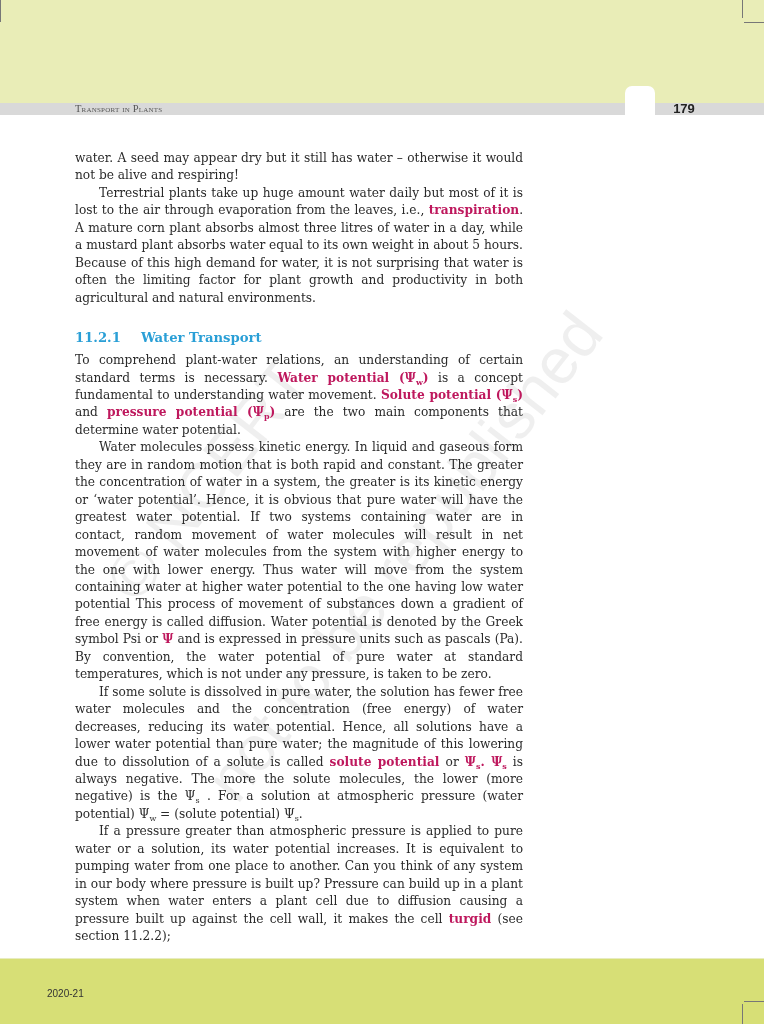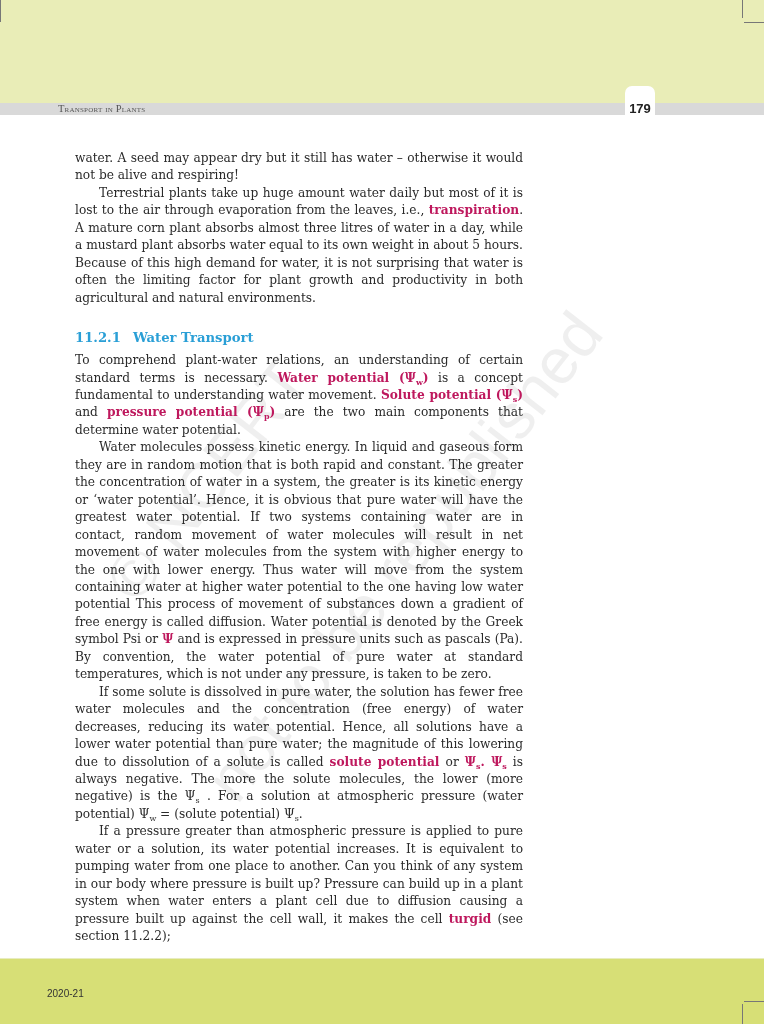--- a/index.html
+++ b/index.html
@@ -11,49 +11,49 @@
     }
     .top-band {
       position: absolute; left: 0; top: 0; width: 764px; height: 103px;
       background: #e9edb7;
     }
     .header-bar {
       position: absolute; left: 0; top: 103px; width: 764px; height: 12px;
       background: #d9d9d9;
     }
     .running-head {
-      position: absolute; left: 58px; top: 103px;
+      position: absolute; left: 75px; top: 103px;
       font-family: "Liberation Serif", serif;
       font-size: 10.5px; letter-spacing: 0.2px; color: #555;
       font-variant: small-caps; text-transform: none;
       line-height: 12px;
     }
     .page-tab {
       position: absolute; left: 625px; top: 86px; width: 30px; height: 30px;
       background: #ffffff; border-radius: 7px 7px 0 0;
     }
     .page-number {
       position: absolute; left: 625px; top: 101px; width: 30px; text-align: center;
       font-family: "Liberation Sans", sans-serif; font-weight: bold;
-      font-size: 13px; color: #222;
+      font-size: 13px; color: #222; padding-left: 44px;
     }
     .crop-mark { position: absolute; background: #777; }
     .content {
       position: absolute; left: 75px; top: 150px; width: 448px;
       font-size: 12.2px; line-height: 17.45px;
       text-align: justify;
     }
     .content p { margin: 0; }
     .indent { text-indent: 24px; }
     .section-heading {
       margin: 22px 0 5px 0 !important;
       font-family: "DejaVu Serif", serif; font-weight: bold;
       color: #2a9fd6; font-size: 13.2px; line-height: 18px;
     }
-    .section-heading .num { margin-right: 12px; }
+    .section-heading .num { margin-right: 20px; }
     b { font-weight: bold; color: #be185d; }
     sub { font-size: 8px; vertical-align: -3px; line-height: 0; }
     .footer-band {
       position: absolute; left: 0; top: 959px; width: 764px; height: 65px;
       background: #d7df76;
     }
     .footer-line {
       position: absolute; left: 0; top: 958px; width: 764px; height: 1px; background: #e8ecc0;
     }
     .footer-year {

